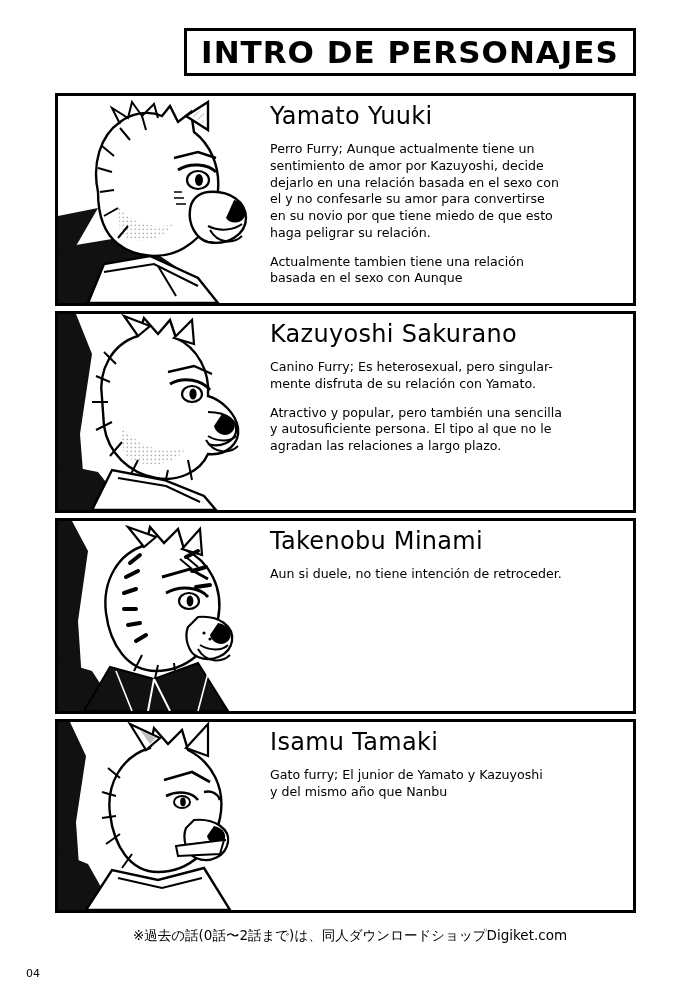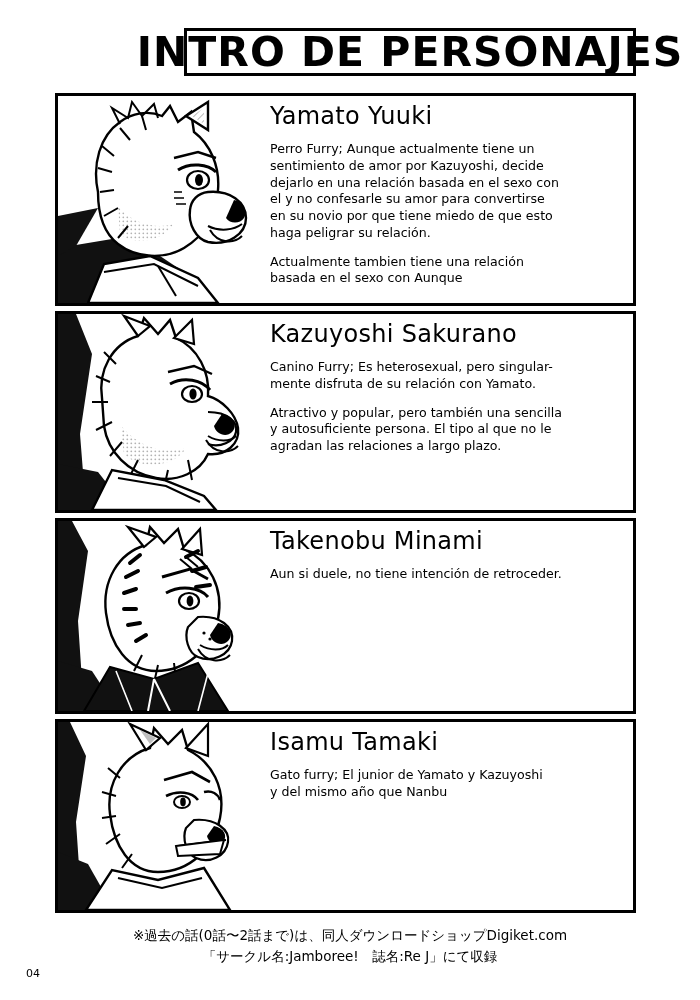--- a/index.html
+++ b/index.html
@@ -32,21 +32,21 @@
     height: 48px;
     border: 3px solid #000;
     background: #fff;
     box-sizing: border-box;
     display: flex;
     align-items: center;
     justify-content: center;
   }
   .title-text {
     font-family: "DejaVu Sans", sans-serif;
-    font-size: 41px;
+    font-size: 31px;
     font-weight: bold;
     letter-spacing: 1px;
     line-height: 1;
     white-space: nowrap;
     text-align: center;
   }
 
   
   .panel {
     position: absolute;
@@ -320,17 +320,16 @@
     </div>
     <div class="info">
       <div class="char-name">Isamu Tamaki</div>
       <p class="char-desc">Gato furry; El junior de Yamato y Kazuyoshi
 y del mismo año que Nanbu</p>
     </div>
   </div>
 
   <div class="footer">
     <div class="footer-line">※過去の話(0話〜2話まで)は、同人ダウンロードショップDigiket.com</div>
-    <div class="footer-line">「サークル名:Jamboree!　誌名:Re J」にて収録</div>
   </div>
   <div class="page-number">04</div>
 
 </div>
 
 </body></html>

